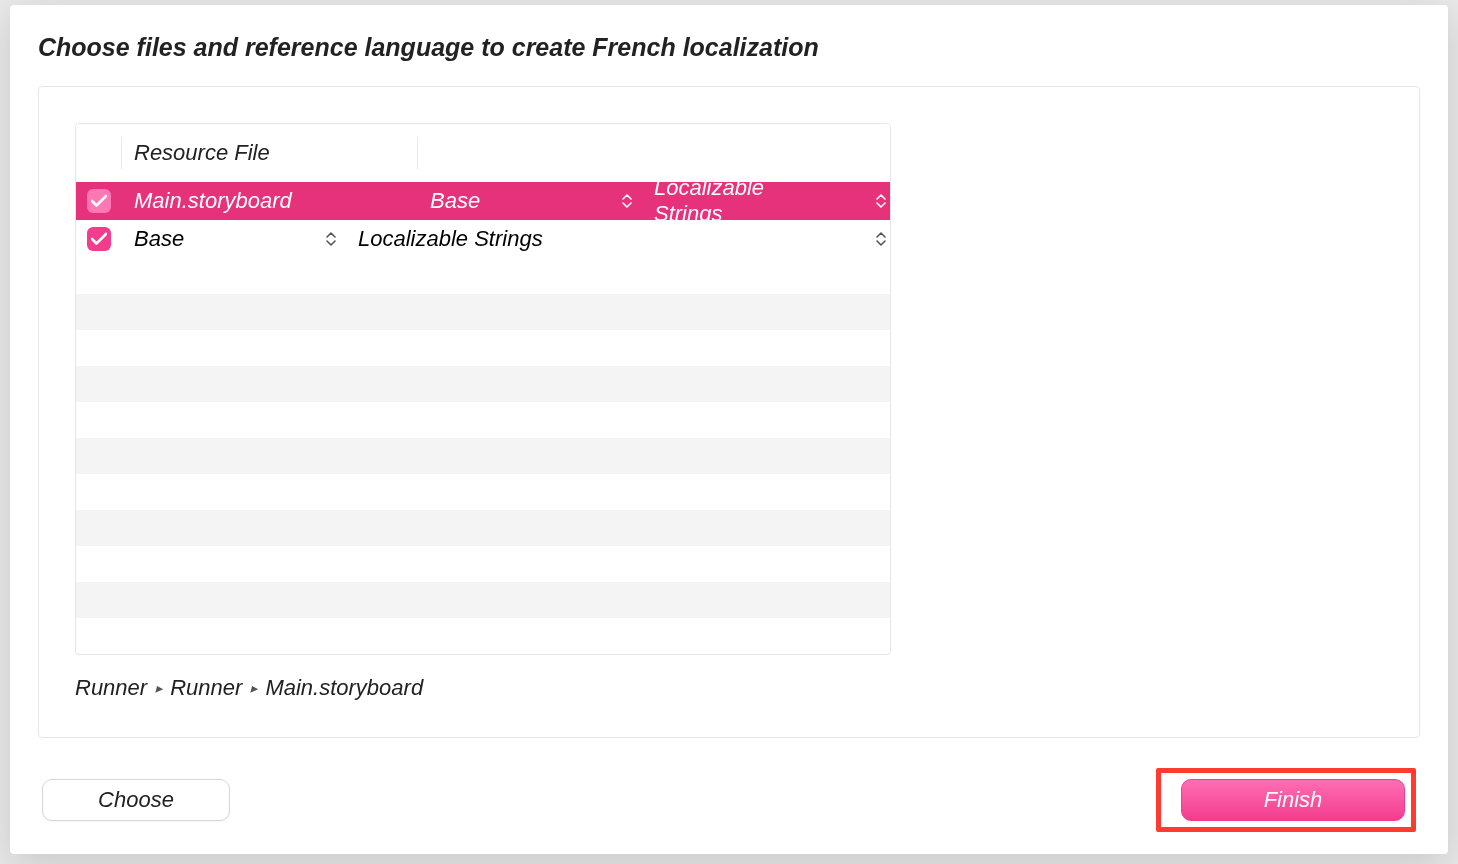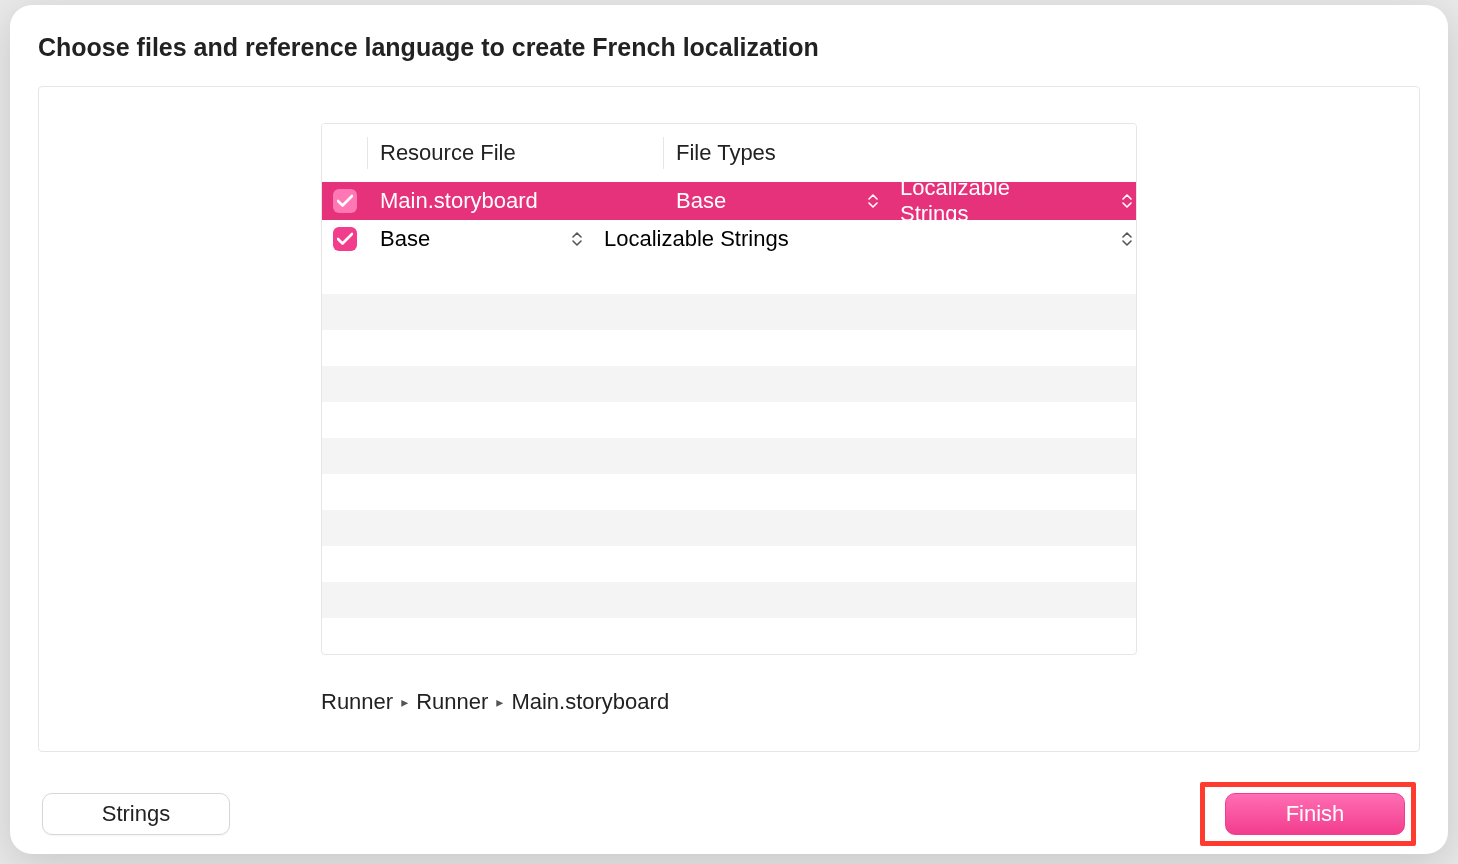--- a/index.html
+++ b/index.html
@@ -15,40 +15,40 @@
     overflow: hidden;
     position: relative;
   }
   .window {
     position: absolute;
     top: 5px;
     left: 10px;
     right: 10px;
     bottom: 10px;
     background: #ffffff;
-    border-radius: 22px;
+    border-radius: 4px;
     padding: 28px 28px 20px 28px;
     display: flex;
     flex-direction: column;
     box-shadow: 0 10px 40px rgba(0,0,0,0.15);
+    font-style: italic;
   }
   .dialog-title {
     font-size: 25px;
     font-weight: 600;
     color: #222;
     margin-bottom: 24px;
   }
   .content-frame {
     border: 1px solid #e6e6e6;
     border-radius: 4px;
     flex: 1;
     padding: 36px;
     display: flex;
     flex-direction: column;
-    align-items: center;
     margin-bottom: 30px;
   }
   .table-wrap {
     width: 816px;
     display: flex;
     flex-direction: column;
   }
   .table {
     border: 1px solid #e6e6e6;
     border-radius: 4px;
@@ -153,21 +153,21 @@
   .stepper-icon svg { display:block; }
 
   .empty-row {
     height: 36px;
   }
   .empty-row.alt {
     background: #f4f4f4;
   }
 
   .breadcrumb {
-    margin-top: 34px;
+    margin-top: 20px;
     font-size: 22px;
     color: #222;
     display: flex;
     align-items: center;
     gap: 8px;
   }
   .breadcrumb-sep {
     font-size: 14px;
     color: #555;
   }
@@ -194,21 +194,21 @@
     border: 1px solid #d6d6d6;
     color: #222;
     box-shadow: 0 1px 2px rgba(0,0,0,0.04);
   }
   .finish-wrap {
     border: 5px solid #ff3b30;
     padding: 6px;
     border-radius: 2px;
   }
   .btn-finish {
-    width: 180px;
+    width: 224px;
     background: linear-gradient(180deg, #ff6eb4 0%, #f23d8d 100%);
     border: 1px solid #f23d8d;
     color: #fff;
     font-weight: 500;
     margin-left: 14px;
   }
 </style>
 </head>
 <body>
 
@@ -217,21 +217,20 @@
   <div class="dialog-title">Choose files and reference language to create French localization</div>
 
   <div class="content-frame">
     <div class="table-wrap">
 
       <div class="table">
 
         <div class="thead">
           <div class="th-check"></div>
           <div class="th-resource">Resource File</div>
-          <div class="th-types">File Types</div>
         </div>
 
         <div class="tbody-row selected">
           <div class="cell-check">
             <div class="checkbox sel">
               <svg viewBox="0 0 16 14">
                 <path d="M1 7 L5.5 11.5 L15 2" stroke="#fff" stroke-width="2.6" fill="none" stroke-linecap="round" stroke-linejoin="round"></path>
               </svg>
             </div>
           </div>
@@ -311,19 +310,19 @@
         <span class="breadcrumb-sep">▸</span>
         <span>Runner</span>
         <span class="breadcrumb-sep">▸</span>
         <span>Main.storyboard</span>
       </div>
 
     </div>
   </div>
 
   <div class="footer">
-    <div class="btn btn-cancel">Strings</div>
+    <div class="btn btn-cancel">Choose</div>
     <div class="finish-wrap">
       <div class="btn btn-finish">Finish</div>
     </div>
   </div>
 
 </div>
 
 </body></html>

